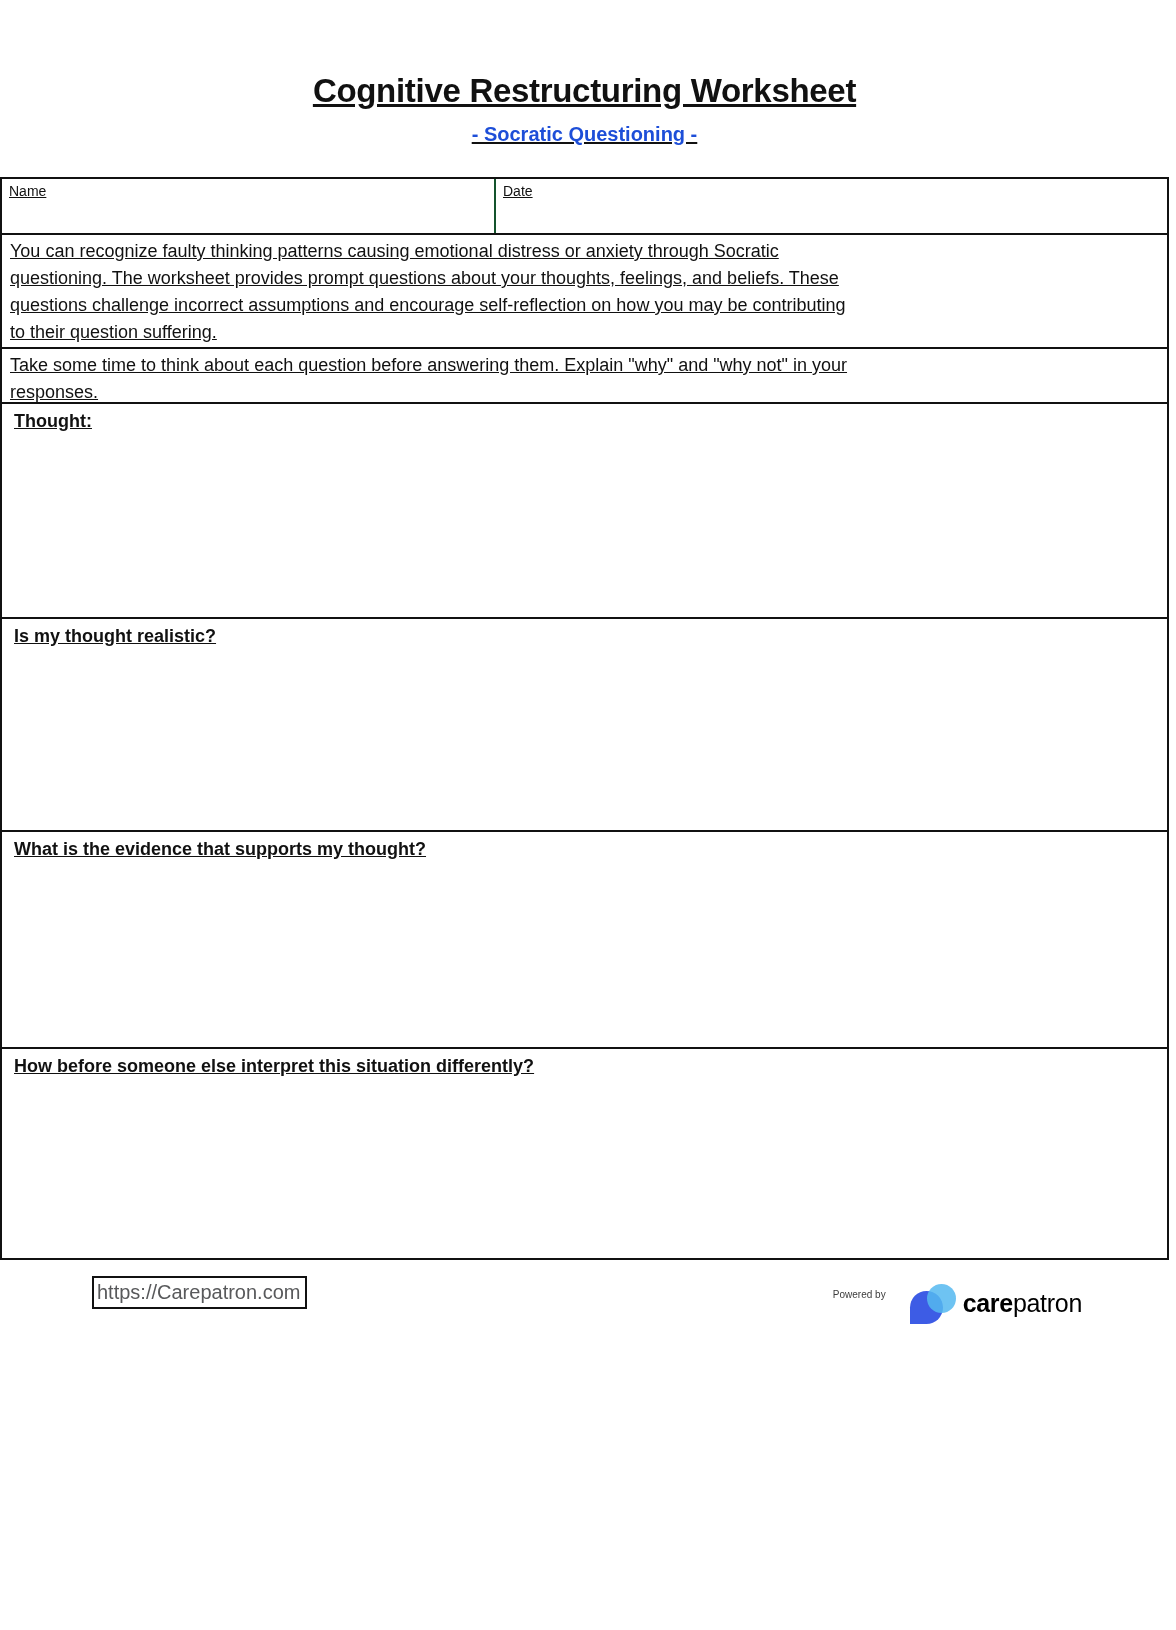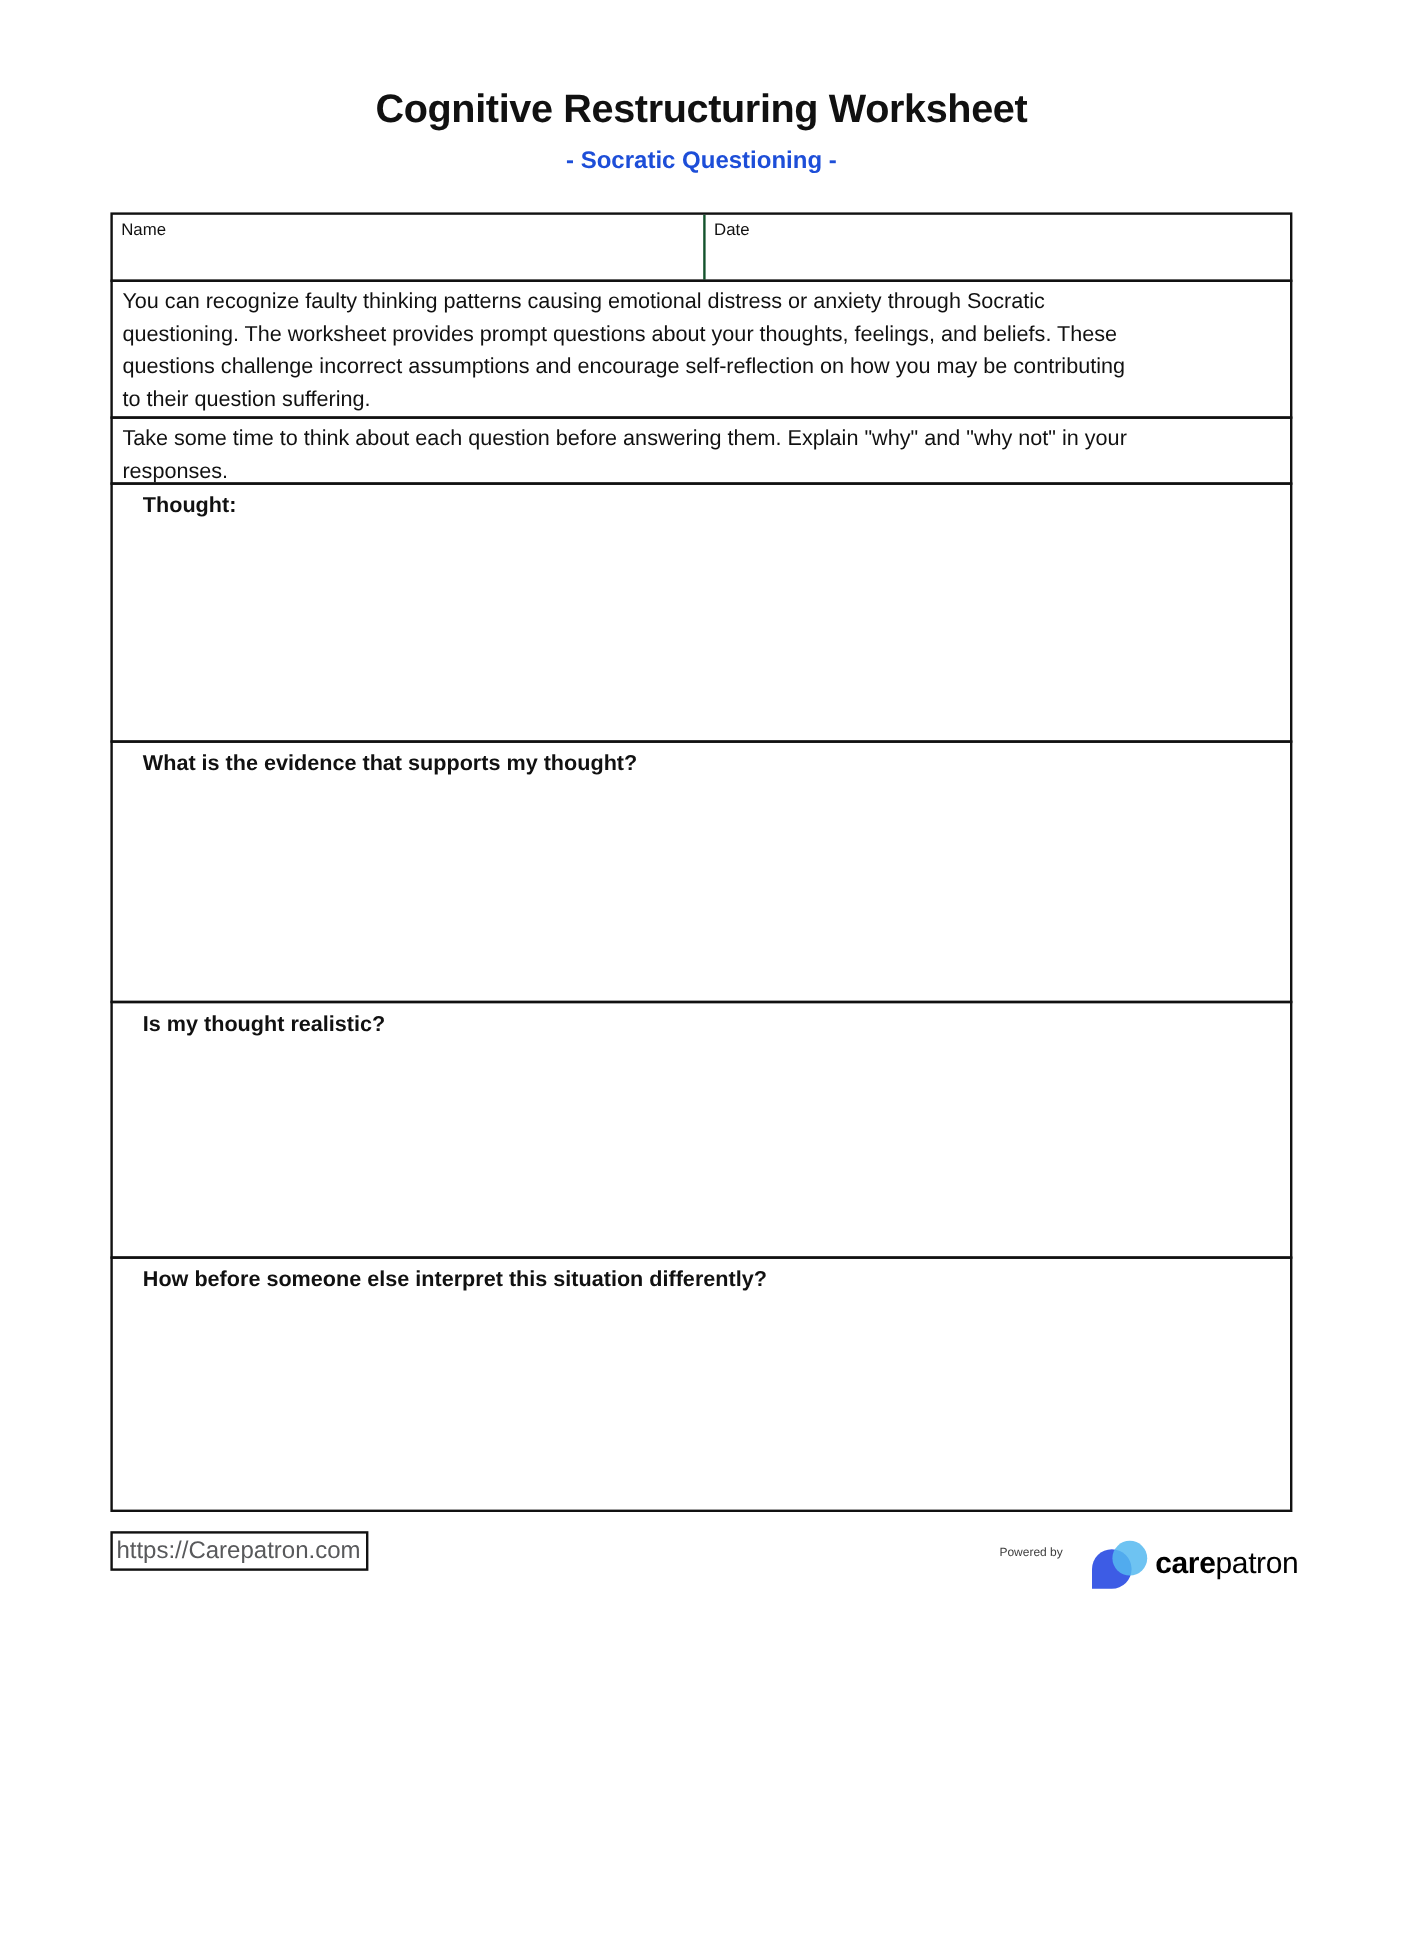--- a/index.html
+++ b/index.html
@@ -11,22 +11,22 @@
     color: #111111;
   }
   .page {
     position: relative;
     width: 1176px;
     height: 1630px;
     background: #ffffff;
     overflow: hidden;
   }
   .content {
-    margin-left: 92px;
-    width: 985px;
+    width: 1169px;
+    text-decoration: underline;
   }
   .title {
     margin: 72px 0 0 0;
     font-size: 33px;
     font-weight: bold;
     text-align: center;
     letter-spacing: -0.3px;
     line-height: 1.15;
     color: #111111;
   }
@@ -53,21 +53,20 @@
     width: 494px;
     border-right: 2px solid #14532d;
   }
   .date-cell { flex: 1; }
   
   .box {
     border: 2px solid #111111;
     margin-top: -2px;
     position: relative;
     overflow: hidden;
-    padding-left: 13px;
   }
   .para-box {
     padding: 3px 8px;
     font-size: 18px;
     line-height: 27px;
   }
   .intro-box { height: 116px; }
   .instructions-box { height: 57px; }
   .text-line { white-space: nowrap; }
   .section-label {
@@ -178,27 +177,27 @@
     <div class="box para-box instructions-box">
       <div class="text-line">Take some time to think about each question before answering them. Explain "why" and "why not" in your</div>
       <div class="text-line">responses.</div>
     </div>
 
     <div class="box sec-0">
       <div class="section-label">Thought:</div>
       <div class="answer-area"></div>
     </div>
 
+    <div class="box sec-1">
+      <div class="section-label">Is my thought realistic?</div>
+      <div class="answer-area"></div>
+    </div>
+
     <div class="box sec-2">
       <div class="section-label">What is the evidence that supports my thought?</div>
-      <div class="answer-area"></div>
-    </div>
-
-    <div class="box sec-1">
-      <div class="section-label">Is my thought realistic?</div>
       <div class="answer-area"></div>
     </div>
 
     <div class="box sec-3">
       <div class="section-label">How before someone else interpret this situation differently?</div>
       <div class="answer-area"></div>
     </div>
 
   </div>
 

